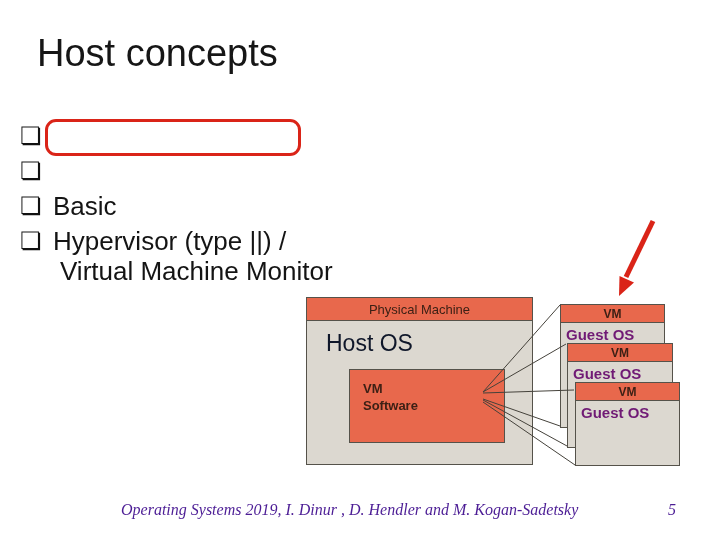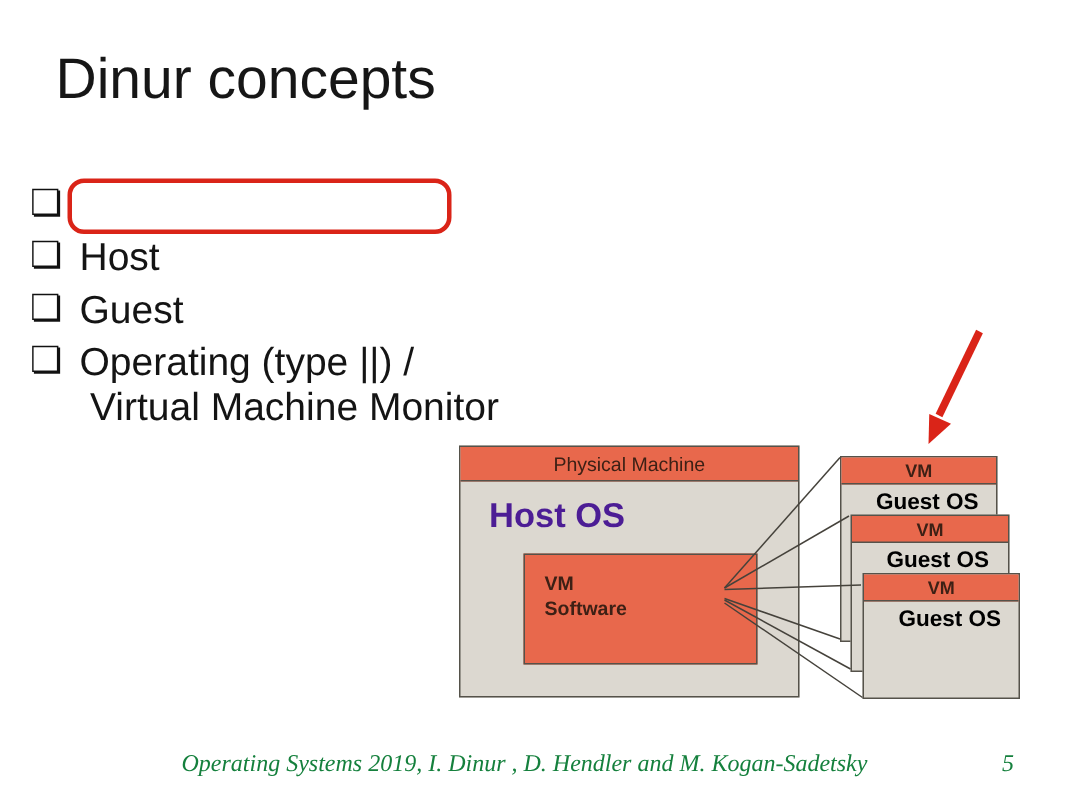--- a/index.html
+++ b/index.html
@@ -33,80 +33,77 @@
   
   .panel{position:absolute;background:var(--panel-gray);border:1px solid var(--outline);}
   .panel-header{
     background:var(--accent-salmon);border-bottom:1px solid var(--outline);
     display:flex;align-items:center;justify-content:center;
     font-weight:normal;color:#3D2015;
   }
   .pm{left:306px;top:297px;width:227px;height:168px;z-index:1;}
   .pm .panel-header{height:23px;font-size:13px;}
   .host-os-label{
-    position:absolute;left:326px;top:330px;font-size:23px;font-weight:bold;
-    color:#4c1d95;z-index:2;
+    position:absolute;left:326px;top:330px;font-size:23px;font-weight:normal;
+    color:#0f172a;z-index:2;
   }
   .vmsw{
     position:absolute;left:349px;top:369px;width:156px;height:74px;
     background:var(--accent-salmon);border:1px solid var(--outline);
     padding:10px 0 0 13px;font-size:13px;font-weight:bold;color:#3D2015;
     line-height:17px;white-space:pre-line;z-index:2;
   }
   .vm .vm-header{
     height:18px;background:var(--accent-salmon);border-bottom:1px solid var(--outline);
     display:flex;align-items:center;justify-content:center;
     font-size:12px;font-weight:bold;color:#3D2015;
   }
-  .vm .os-label{padding:3px 0 0 23px;font-size:15px;font-weight:bold;color:#000000;}
+  .vm .os-label{padding:3px 0 0 5px;font-size:15px;font-weight:bold;color:#701a75;}
   .vm-1{left:560px;top:304px;width:105px;height:124px;z-index:2;}
   .vm-2{left:567px;top:343px;width:106px;height:105px;z-index:3;}
   .vm-3{left:575px;top:382px;width:105px;height:84px;z-index:4;}
   
   .annot{position:absolute;left:0;top:0;width:720px;height:540px;z-index:6;pointer-events:none;}
   .conn{stroke:#45423B;stroke-width:1;}
   .arrow-line{stroke:var(--annotation-red);stroke-width:5;}
   .arrow-head{fill:var(--annotation-red);}
   
   .footer,.page-number{
     position:absolute;top:501px;font-family:"Liberation Serif",serif;
-    font-style:italic;font-size:16px;color:#15803d;
+    font-style:italic;font-size:16px;color:#4c1d95;
   }
   .footer{left:121px;}
   .page-number{left:668px;}
 </style>
 </head>
 <body>
 
 <div class="slide">
 
-  <h1 class="title">Dinur concepts</h1>
+  <h1 class="title">Host concepts</h1>
 
   <div class="highlight-box"></div>
 
   <ul class="bullets">
     <li>
       <span class="bq">❏</span>
     </li>
     <li>
       <span class="bq">❏</span>
+    </li>
+    <li>
+      <span class="bq">❏</span>
       <span class="btext">
-          <span>Host</span>
+          <span>Basic</span>
         </span>
     </li>
     <li>
       <span class="bq">❏</span>
       <span class="btext">
-          <span>Guest</span>
-        </span>
-    </li>
-    <li>
-      <span class="bq">❏</span>
-      <span class="btext">
-        <span>Operating (type ||) /</span>
+        <span>Hypervisor (type ||) /</span>
         <span class="l2">Virtual Machine Monitor</span>
       </span>
     </li>
   </ul>
 
   <div class="panel pm">
     <div class="panel-header">Physical Machine</div>
   </div>
   <div class="host-os-label">Host OS</div>
   <div class="vmsw">VM

